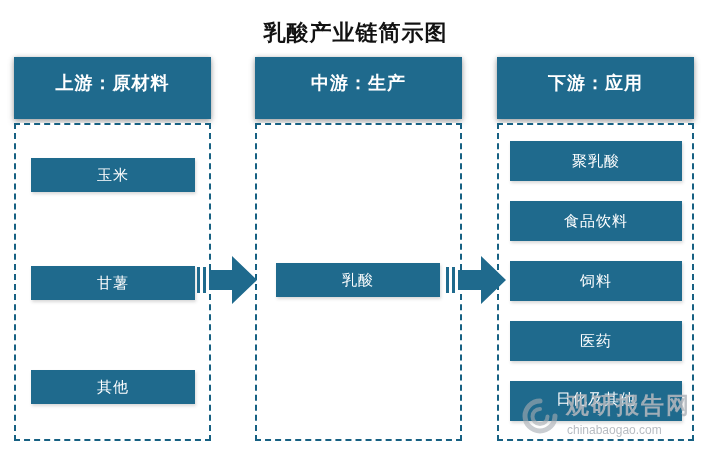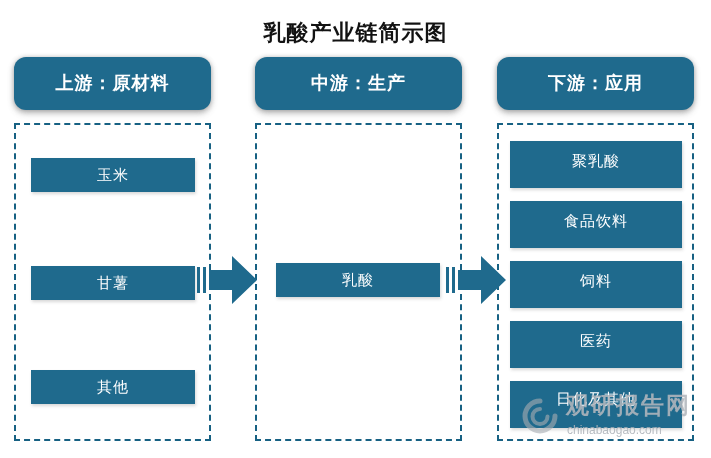--- a/index.html
+++ b/index.html
@@ -17,41 +17,40 @@
   }
   .title{
     position:absolute;left:0;right:0;top:2px;
     margin:16px;
     text-align:center;
     font-size:22px;font-weight:700;color:#121212;
     letter-spacing:1px;
   }
   .col{position:absolute;top:0;height:458px;}
   .hdr{
-    position:absolute;left:0;right:0;top:57px;height:53px;
+    position:absolute;left:0;right:0;top:57px;height:62px;
     background:var(--accent);
     color:#fff;text-align:center;line-height:53px;
     font-size:18px;font-weight:600;letter-spacing:1px;
     box-shadow:0 3px 6px rgba(90,90,90,.45),0 0 4px rgba(120,120,120,.35);
-    border-radius:12px;
   }
   .dash{
     position:absolute;left:0;right:0;top:123px;height:314px;
     border:2px dashed var(--border);
     background:#fff;
   }
   .item{
     position:absolute;
     background:var(--accent);
     color:#fff;text-align:center;
     font-size:15px;letter-spacing:1px;
     box-shadow:1px 2px 3px rgba(40,40,40,.18);
   }
   .item.h34{height:34px;line-height:34px;}
-  .item.h40{height:47px;line-height:40px;}
+  .item.h40{height:40px;line-height:40px;}
   .arrow{position:absolute;top:254px;width:61px;height:52px;}
   .wm{position:absolute;z-index:5;pointer-events:none;}
   .wm-name{
     position:absolute;left:566px;top:390px;
     font-size:23px;font-weight:700;letter-spacing:2px;
     color:var(--wm);opacity:.88;white-space:nowrap;
   }
   .wm-domain{
     position:absolute;left:567px;top:423px;
     font-family:"Liberation Sans","DejaVu Sans",sans-serif;

